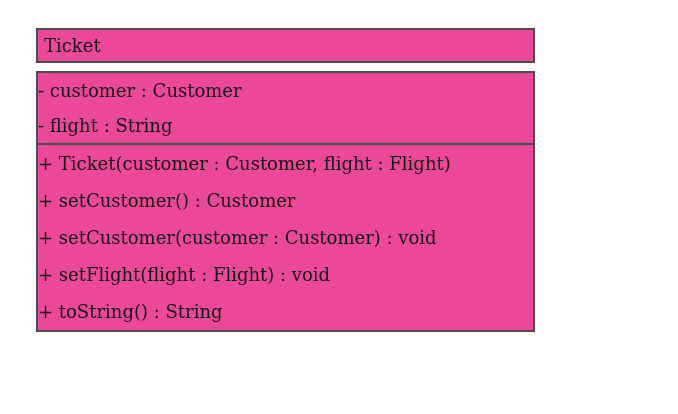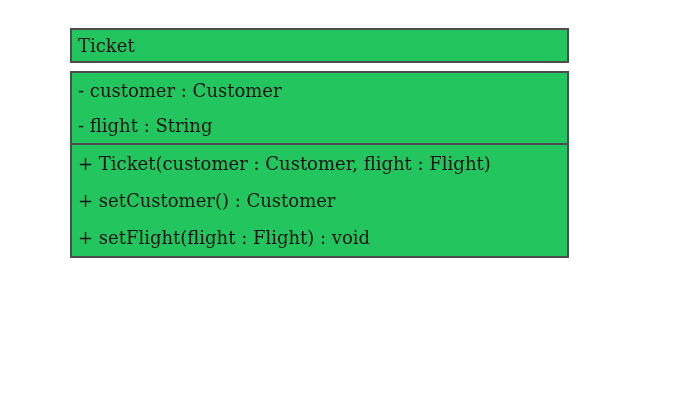--- a/index.html
+++ b/index.html
@@ -17,37 +17,35 @@
     width: 499px;
     font-family: "DejaVu Serif", "Liberation Serif", serif;
     font-size: 18px;
     color: #141414;
     -webkit-font-smoothing: antialiased;
   }
   .box {
     box-sizing: border-box;
     width: 100%;
     border: 2px solid #4c4c4c;
-    background: #22c55e;
-    margin-left: 34px;
+    background: #ec4899;
   }
   .title-compartment {
     height: 35px;
     display: flex;
     align-items: center;
     padding-left: 6px;
   }
   .body-compartment {
     margin-top: 8px;
   }
   .row {
     height: 35px;
     display: flex;
     align-items: center;
-    padding-left: 6px;
     white-space: nowrap;
   }
   .methods-compartment {
     border-top: 2px solid #4c4c4c;
     text-align: center;
   }
   .methods-compartment .row {
     height: 37px;
   }
 </style>
@@ -72,18 +70,24 @@
     </div>
 
     <div class="methods-compartment">
       <div class="row">
         <span>+ Ticket(customer : Customer, flight : Flight)</span>
       </div>
       <div class="row">
         <span>+ setCustomer() : Customer</span>
       </div>
       <div class="row">
+        <span>+ setCustomer(customer : Customer) : void</span>
+      </div>
+      <div class="row">
         <span>+ setFlight(flight : Flight) : void</span>
+      </div>
+      <div class="row">
+        <span>+ toString() : String</span>
       </div>
     </div>
 
   </div>
 </div>
 
 </body></html>

